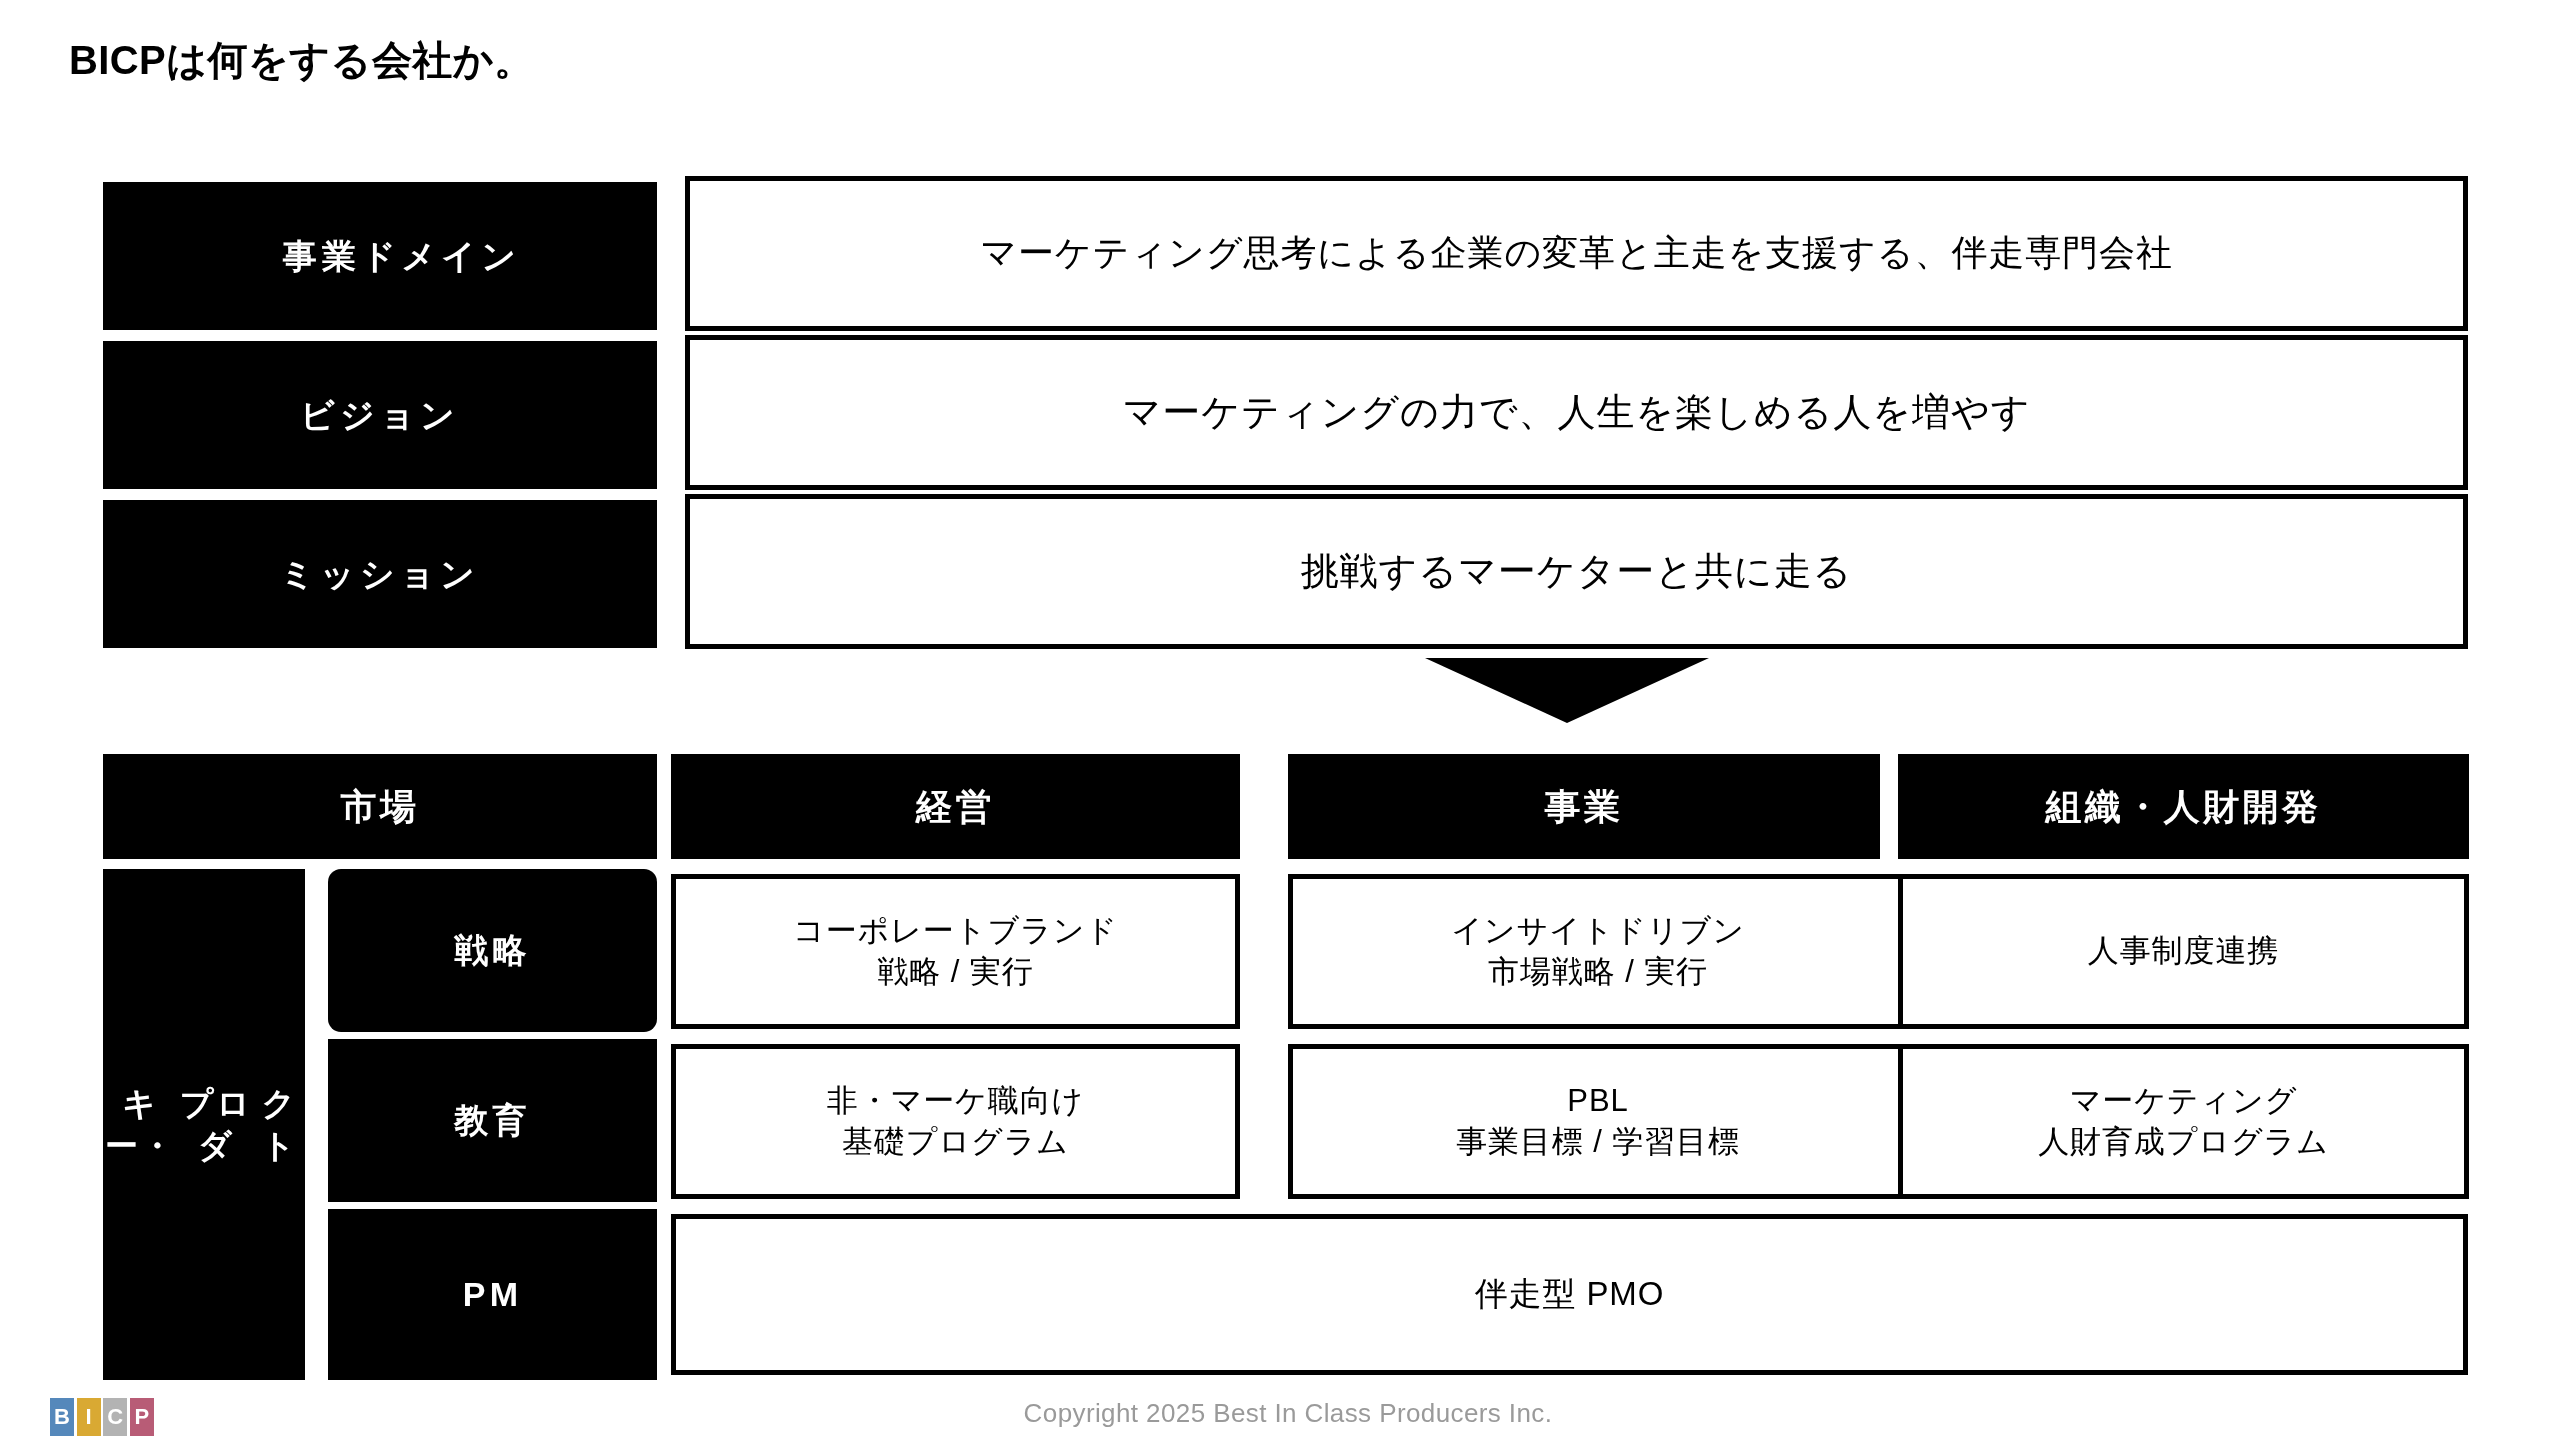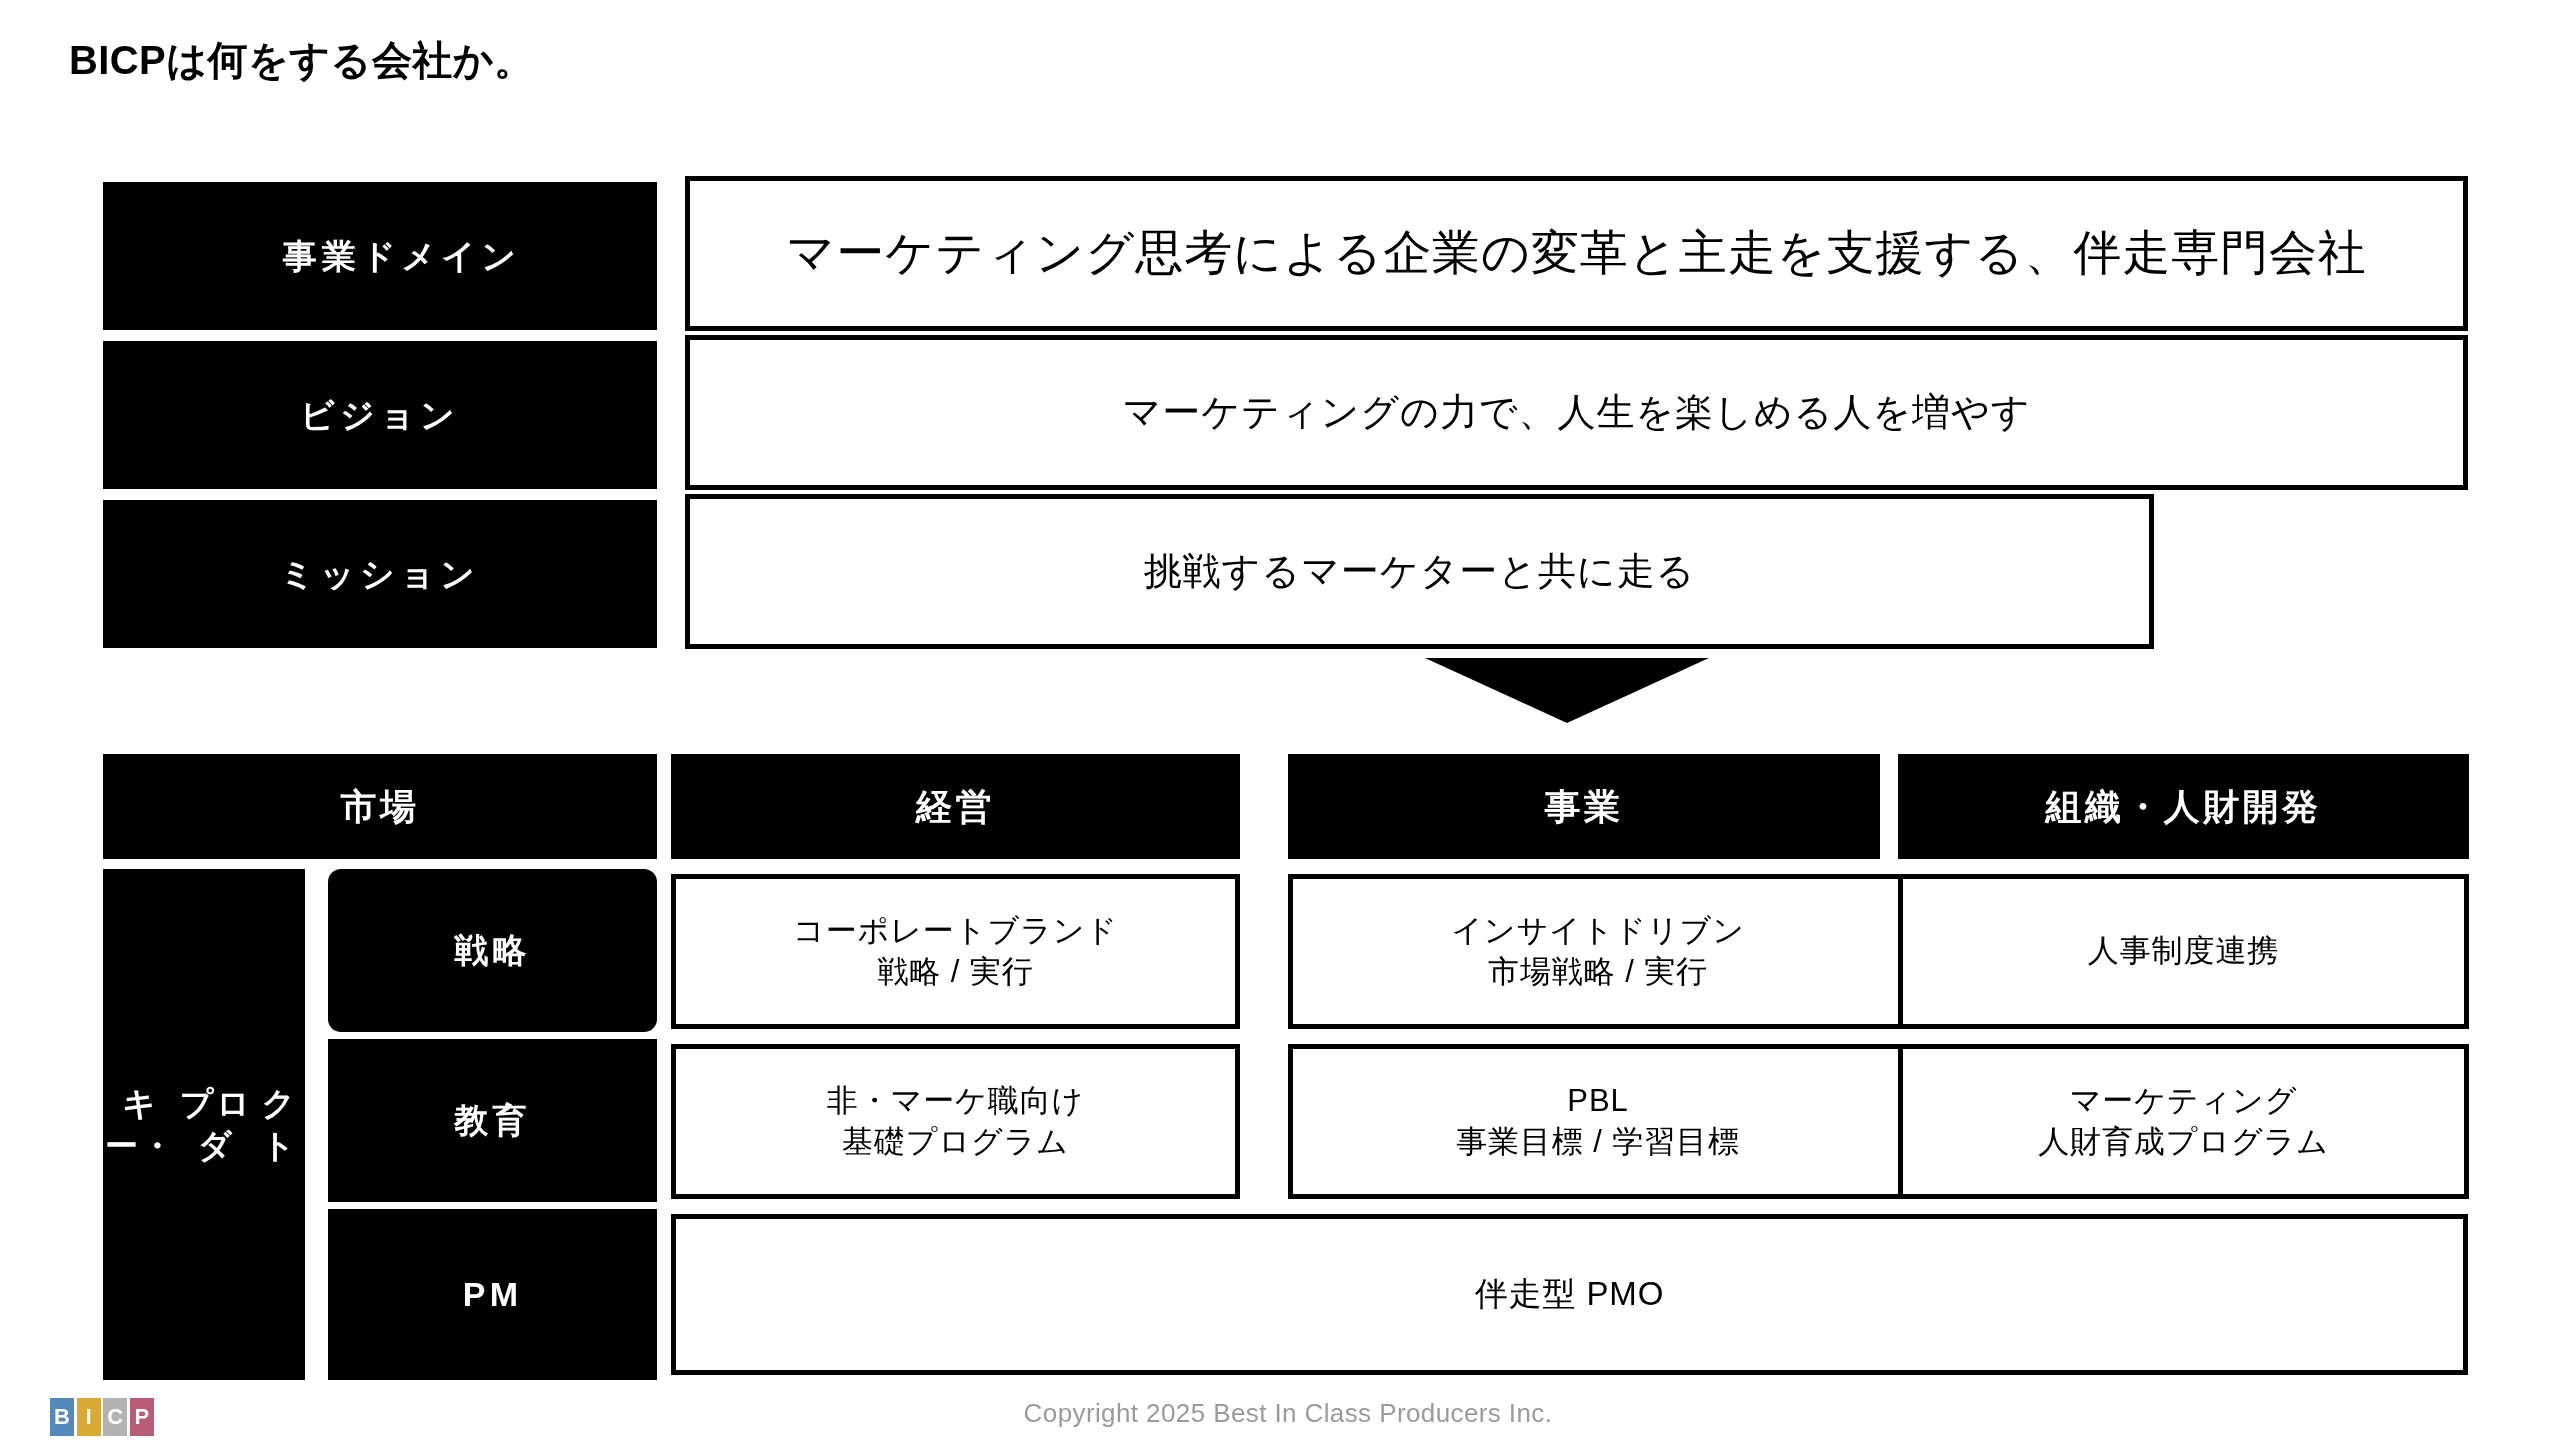--- a/index.html
+++ b/index.html
@@ -52,23 +52,23 @@
     box-sizing: border-box;
     line-height: 1.3;
   }
 
   
   .lbl-dom { left:103px;  top:182px; width:554px; height:148px; font-size:34px; letter-spacing:5.2px;padding-left:44px; }
   .lbl-vis { left:103px;  top:341px; width:554px; height:148px; font-size:34px; letter-spacing:5.2px; }
   .lbl-mis { left:103px;  top:500px; width:554px; height:148px; font-size:34px; letter-spacing:5.2px; }
 
   
-  .val-dom { left:685px; top:176px; width:1783px; height:155px; font-size:48px; letter-spacing:0.9px; }
+  .val-dom { left:685px; top:176px; width:1783px; height:155px; font-size:36px; letter-spacing:0.9px; }
   .val-vis { left:685px; top:335px; width:1783px; height:155px; font-size:38px; letter-spacing:0.9px; }
-  .val-mis { left:685px; top:494px; width:1469px; height:155px; font-size:38px; letter-spacing:0.9px; }
+  .val-mis { left:685px; top:494px; width:1783px; height:155px; font-size:38px; letter-spacing:0.9px; }
 
   
   .arrow {
     position: absolute;
     left: 1425px;
     top: 658px;
     width: 0;
     height: 0;
     border-left: 142px solid transparent;
     border-right: 142px solid transparent;

